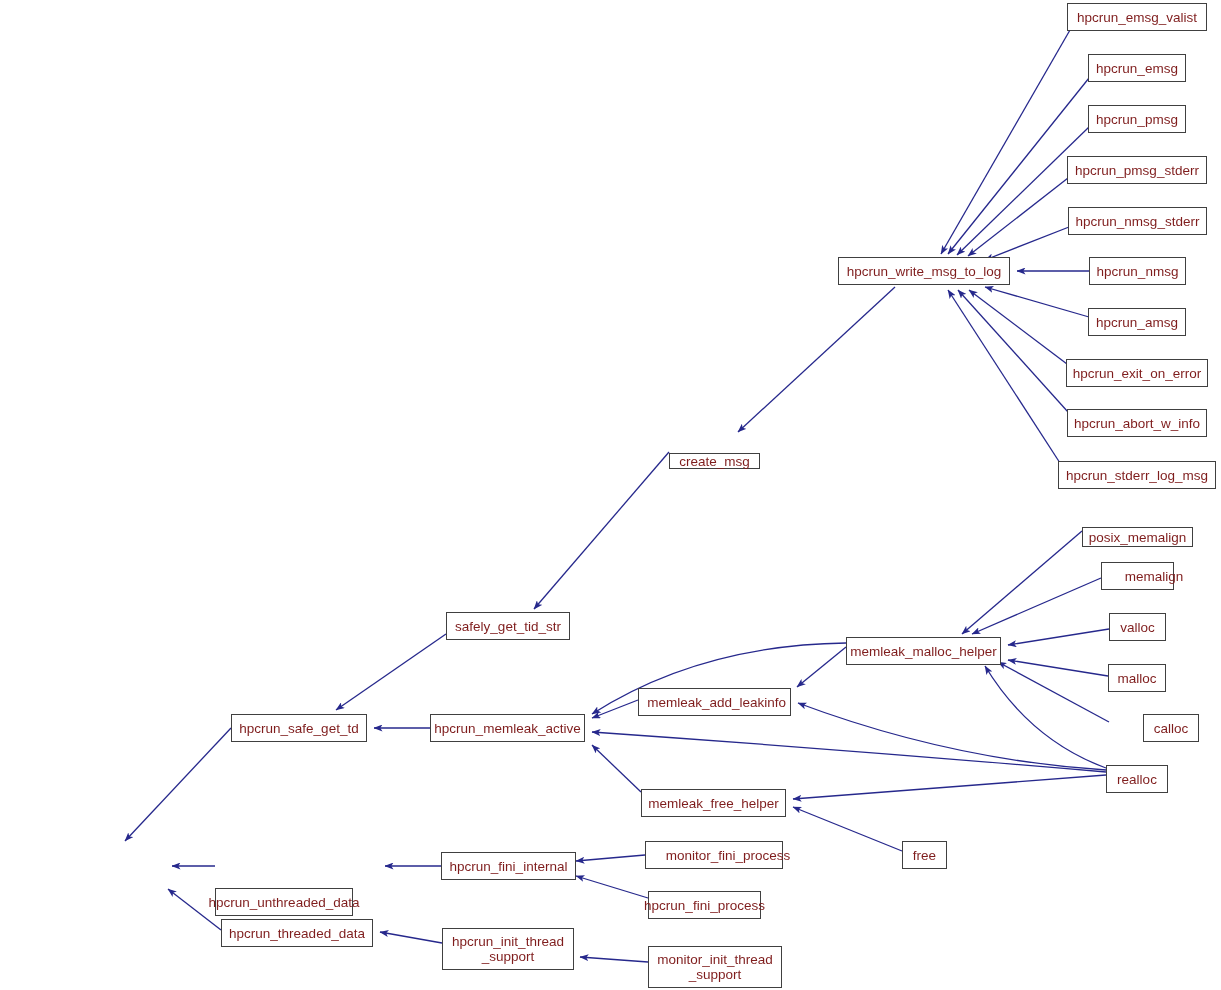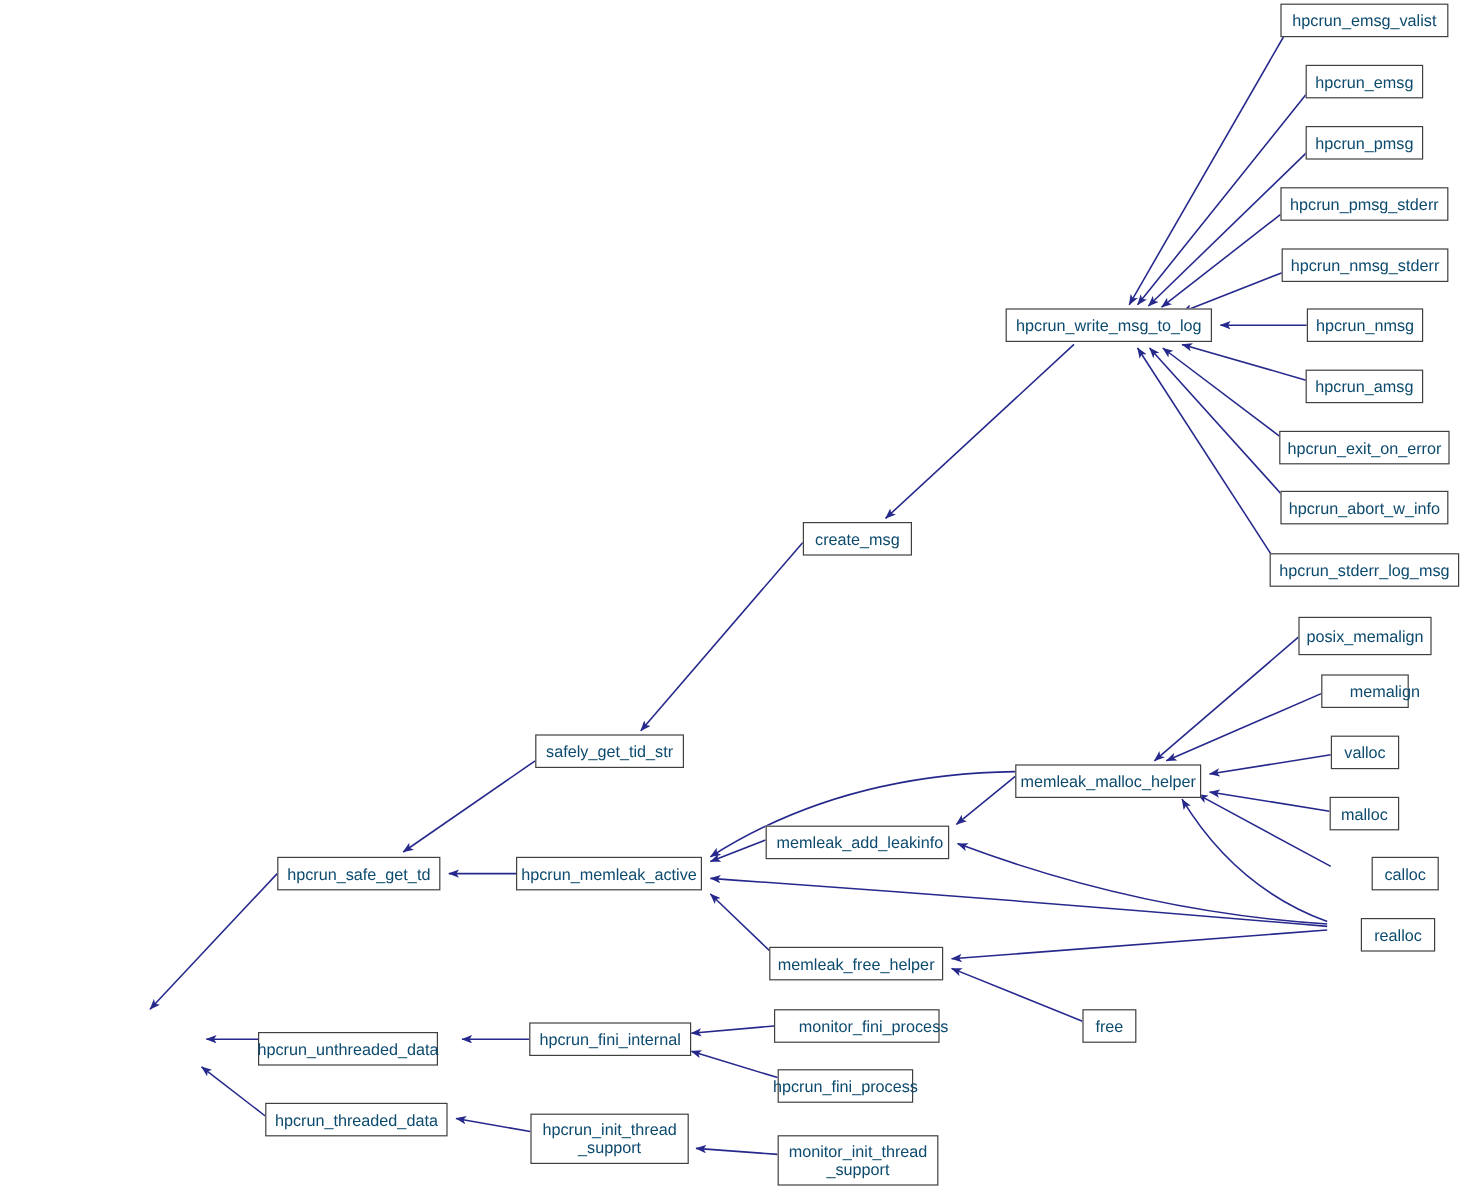--- a/index.html
+++ b/index.html
@@ -26,21 +26,21 @@
     position: absolute;
     box-sizing: border-box;
     border: 1px solid #404040;
     background: #ffffff;
     display: flex;
     align-items: center;
     justify-content: center;
     text-align: center;
     font-size: 13.5px;
     line-height: 15px;
-    color: #0c4a6e;
+    color: #7f1d1d;
     letter-spacing: 0px;
     white-space: pre-line;
     user-select: none;
   }
   .node-box.highlight {
     background: #bfbfbf;
   }
   .node-label {
     display: block;
     padding: 0 4px;
@@ -87,47 +87,47 @@
       <path d="M 1089,78 L 948,254" fill="none" stroke="#26288c" stroke-width="1.3" marker-end="url(#arrowhead)"></path>
       <path d="M 1089,127 L 957,255" fill="none" stroke="#26288c" stroke-width="1.3" marker-end="url(#arrowhead)"></path>
       <path d="M 1068,178 L 968,256" fill="none" stroke="#26288c" stroke-width="1.3" marker-end="url(#arrowhead)"></path>
       <path d="M 1069,227 L 985,260" fill="none" stroke="#26288c" stroke-width="1.3" marker-end="url(#arrowhead)"></path>
       <path d="M 1089,271 L 1017,271" fill="none" stroke="#26288c" stroke-width="1.3" marker-end="url(#arrowhead)"></path>
       <path d="M 1089,317 L 985,287" fill="none" stroke="#26288c" stroke-width="1.3" marker-end="url(#arrowhead)"></path>
       <path d="M 1067,364 L 969,290" fill="none" stroke="#26288c" stroke-width="1.3" marker-end="url(#arrowhead)"></path>
       <path d="M 1068,412 L 958,290" fill="none" stroke="#26288c" stroke-width="1.3" marker-end="url(#arrowhead)"></path>
       <path d="M 1060,463 L 948,290" fill="none" stroke="#26288c" stroke-width="1.3" marker-end="url(#arrowhead)"></path>
     </svg>
-    <div class="node-box" style="left: 215px; top: 860px; width: 150px; height: 28px;"><span class="node-label">hpcrun_unthreaded_data</span></div>
+    <div class="node-box" style="left: 215px; top: 888px; width: 138px; height: 28px;"><span class="node-label">hpcrun_unthreaded_data</span></div>
     <div class="node-box" style="left: 221px; top: 919px; width: 152px; height: 28px;"><span class="node-label">hpcrun_threaded_data</span></div>
     <div class="node-box" style="left: 441px; top: 852px; width: 135px; height: 28px;"><span class="node-label">hpcrun_fini_internal</span></div>
     <div class="node-box" style="left: 442px; top: 928px; width: 132px; height: 42px;"><span class="node-label">hpcrun_init_thread
 _support</span></div>
     <div class="node-box" style="left: 645px; top: 841px; width: 138px; height: 28px; padding-left: 28px;"><span class="node-label">monitor_fini_process</span></div>
     <div class="node-box" style="left: 648px; top: 891px; width: 113px; height: 28px;"><span class="node-label">hpcrun_fini_process</span></div>
     <div class="node-box" style="left: 648px; top: 946px; width: 134px; height: 42px;"><span class="node-label">monitor_init_thread
 _support</span></div>
     <div class="node-box" style="left: 231px; top: 714px; width: 136px; height: 28px;"><span class="node-label">hpcrun_safe_get_td</span></div>
     <div class="node-box" style="left: 430px; top: 714px; width: 155px; height: 28px;"><span class="node-label">hpcrun_memleak_active</span></div>
     <div class="node-box" style="left: 446px; top: 612px; width: 124px; height: 28px;"><span class="node-label">safely_get_tid_str</span></div>
-    <div class="node-box" style="left: 669px; top: 435px; width: 91px; height: 28px;"><span class="node-label">create_msg</span></div>
+    <div class="node-box" style="left: 669px; top: 453px; width: 91px; height: 16px;"><span class="node-label">create_msg</span></div>
     <div class="node-box" style="left: 838px; top: 257px; width: 172px; height: 28px;"><span class="node-label">hpcrun_write_msg_to_log</span></div>
     <div class="node-box" style="left: 638px; top: 688px; width: 153px; height: 28px; justify-content: flex-end;"><span class="node-label">memleak_add_leakinfo</span></div>
     <div class="node-box" style="left: 846px; top: 637px; width: 155px; height: 28px;"><span class="node-label">memleak_malloc_helper</span></div>
     <div class="node-box" style="left: 641px; top: 789px; width: 145px; height: 28px;"><span class="node-label">memleak_free_helper</span></div>
     <div class="node-box" style="left: 902px; top: 841px; width: 45px; height: 28px;"><span class="node-label">free</span></div>
     <div class="node-box" style="left: 1067px; top: 3px; width: 140px; height: 28px;"><span class="node-label">hpcrun_emsg_valist</span></div>
     <div class="node-box" style="left: 1088px; top: 54px; width: 98px; height: 28px;"><span class="node-label">hpcrun_emsg</span></div>
     <div class="node-box" style="left: 1088px; top: 105px; width: 98px; height: 28px;"><span class="node-label">hpcrun_pmsg</span></div>
     <div class="node-box" style="left: 1067px; top: 156px; width: 140px; height: 28px;"><span class="node-label">hpcrun_pmsg_stderr</span></div>
     <div class="node-box" style="left: 1068px; top: 207px; width: 139px; height: 28px;"><span class="node-label">hpcrun_nmsg_stderr</span></div>
     <div class="node-box" style="left: 1089px; top: 257px; width: 97px; height: 28px;"><span class="node-label">hpcrun_nmsg</span></div>
     <div class="node-box" style="left: 1088px; top: 308px; width: 98px; height: 28px;"><span class="node-label">hpcrun_amsg</span></div>
     <div class="node-box" style="left: 1066px; top: 359px; width: 142px; height: 28px;"><span class="node-label">hpcrun_exit_on_error</span></div>
     <div class="node-box" style="left: 1067px; top: 409px; width: 140px; height: 28px;"><span class="node-label">hpcrun_abort_w_info</span></div>
     <div class="node-box" style="left: 1058px; top: 461px; width: 158px; height: 28px;"><span class="node-label">hpcrun_stderr_log_msg</span></div>
-    <div class="node-box" style="left: 1082px; top: 514px; width: 111px; height: 32px;"><span class="node-label">posix_memalign</span></div>
+    <div class="node-box" style="left: 1082px; top: 527px; width: 111px; height: 20px;"><span class="node-label">posix_memalign</span></div>
     <div class="node-box" style="left: 1101px; top: 562px; width: 73px; height: 28px; padding-left: 33px;"><span class="node-label">memalign</span></div>
     <div class="node-box" style="left: 1109px; top: 613px; width: 57px; height: 28px;"><span class="node-label">valloc</span></div>
     <div class="node-box" style="left: 1108px; top: 664px; width: 58px; height: 28px;"><span class="node-label">malloc</span></div>
     <div class="node-box" style="left: 1109px; top: 714px; width: 56px; height: 28px; margin-left: 34px;"><span class="node-label">calloc</span></div>
-    <div class="node-box" style="left: 1106px; top: 765px; width: 62px; height: 28px; margin-left: 28px;"><span class="node-label">realloc</span></div>
+    <div class="node-box" style="left: 1106px; top: 765px; width: 62px; height: 28px;"><span class="node-label">realloc</span></div>
   </div>
 
 </body></html>

